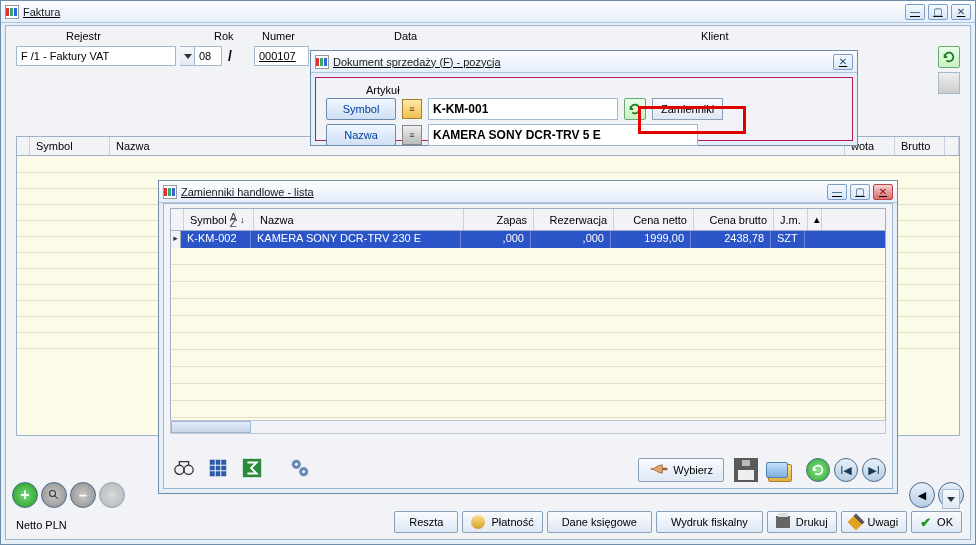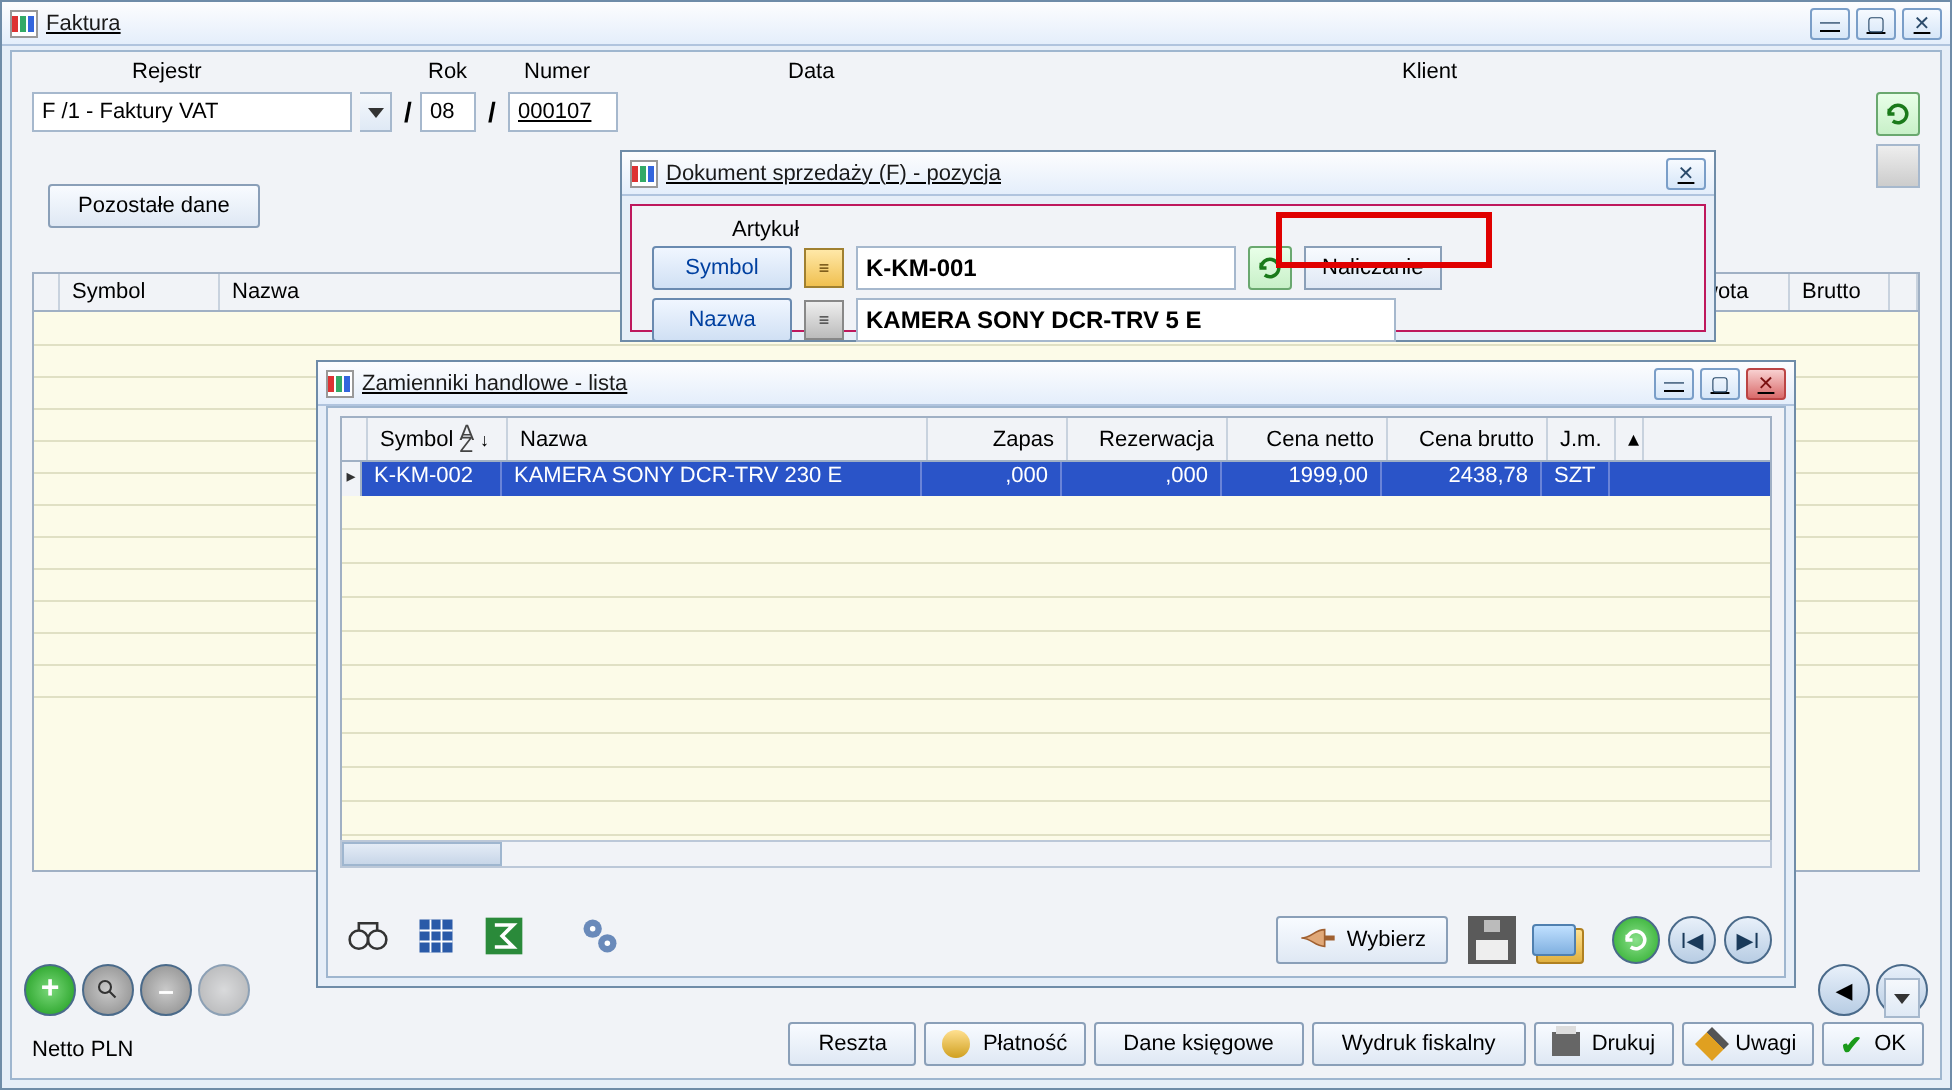--- a/index.html
+++ b/index.html
@@ -41,21 +41,21 @@
   .toolbar-bottom { position:absolute; left:6px; right:6px; bottom:28px; height:32px; display:flex; align-items:center; gap:3px; }
   .rbtn { width:26px; height:26px; border-radius:50%; border:1px solid #4a6a8a; display:flex; align-items:center; justify-content:center; background:linear-gradient(#e8f0fa,#b8cde4); }
   .rbtn.green { background:radial-gradient(#7ad87a,#1a9a1a); color:#fff; font-size:16px; font-weight:bold; }
   .rbtn.grey { background:radial-gradient(#cacaca,#8a8a8a); color:#fff; font-size:14px; font-weight:bold; }
 
   .netto { position:absolute; left:10px; bottom:4px; height:20px; display:flex; align-items:center; gap:6px; }
 
   .bottombar { position:absolute; right:8px; bottom:4px; height:24px; display:flex; gap:4px; }
 
   
-  .docwin { left:310px; top:50px; width:548px; height:96px;margin-top:25px; }
+  .docwin { left:310px; top:50px; width:548px; height:96px; }
   .docwin .body { position:absolute; left:4px; right:4px; top:26px; bottom:4px; border:1px solid #be185d; background:#f1f3f7; padding:6px 10px; }
   .artlbl { color:#000; margin-bottom:2px; }
   .artrow { display:flex; align-items:center; gap:6px; margin-bottom:4px; }
   .pillbtn { width:70px; height:22px; border:1px solid #6a8ab0; border-radius:2px; background:linear-gradient(#f0f6ff,#d0e0f4); display:flex; align-items:center; justify-content:center; color:#0040a0; }
   .sqic { width:20px; height:20px; border:1px solid #a08030; background:linear-gradient(#ffe8a8,#f0c050); display:flex; align-items:center; justify-content:center; font-size:9px; color:#5a3a00; }
   .sqic.grey { background:linear-gradient(#eee,#bbb); border-color:#888; color:#333; }
   .artfield { border:1px solid #a6b8cd; background:#fff; height:22px; flex:0 0 190px; display:flex; align-items:center; padding:0 4px; font-size:12px;font-weight:bold; }
   .artfield.wide { flex:0 0 270px; }
   .greenbt { width:22px; height:22px; border:1px solid #6aa86f; border-radius:2px; background:linear-gradient(#e8ffe8,#c8f0c8); display:flex; align-items:center; justify-content:center; }
   .greenbt svg { width:14px; height:14px; }
@@ -123,21 +123,21 @@
       <div class="input" style="width:160px">F /1  - Faktury VAT</div>
       <div class="combo-btn">
           <div class="tri-down"></div>
         </div>
       <span class="slash">/</span>
     </div>
 
     <div class="fld-row" style="left:208px; top:4px;">
         <span class="lbl">Rok</span>
       </div>
-    <div class="fld-row" style="left:204px; top:20px;">
+    <div class="fld-row" style="left:188px; top:20px;">
       <div class="input" style="width:28px; text-align:center;">08</div>
       <span class="slash">/</span>
     </div>
 
     <div class="fld-row" style="left:256px; top:4px;">
         <span class="lbl">Numer</span>
       </div>
     <div class="fld-row" style="left:248px; top:20px;text-decoration:underline;">
       <div class="input" style="width:55px;">000107</div>
     </div>
@@ -153,23 +153,20 @@
     <div style="position:absolute; right:10px; top:20px;">
       <div class="greenbt">
         <svg viewBox="0 0 16 16">
             <path d="M3 8a5 5 0 1 1 2 4" fill="none" stroke="#1a7a1a" stroke-width="2"></path>
             <path d="M3 5v3h3" fill="none" stroke="#1a7a1a" stroke-width="2"></path>
           </svg>
       </div>
     </div>
     <div style="position:absolute; right:10px; top:46px; width:22px; height:22px; border:1px solid #a6b8cd; background:linear-gradient(#eee,#ccc);"></div>
 
-    <div class="fld-row" style="left:18px; top:66px;">
-      <div class="btn3d">Pozostałe dane</div>
-    </div>
 
     <div class="gridwrap">
       <div class="gridhdr">
         <div class="ghcell" style="width:10px"></div>
         <div class="ghcell" style="width:80px">Symbol</div>
         <div class="ghcell" style="flex:1">Nazwa</div>
         <div class="ghcell" style="width:50px">wota</div>
         <div class="ghcell" style="width:50px">Brutto</div>
         <div class="ghcell" style="width:14px"></div>
       </div>
@@ -256,21 +253,21 @@
     <div class="artrow">
       <div class="pillbtn">Symbol</div>
       <div class="sqic">≡</div>
       <div class="artfield">K-KM-001</div>
       <div class="greenbt">
         <svg viewBox="0 0 16 16">
             <path d="M3 8a5 5 0 1 1 2 4" fill="none" stroke="#1a7a1a" stroke-width="2"></path>
             <path d="M3 5v3h3" fill="none" stroke="#1a7a1a" stroke-width="2"></path>
           </svg>
       </div>
-      <div class="subbtn">Naliczanie</div>
+      <div class="subbtn">Zamienniki</div>
     </div>
     <div class="artrow">
       <div class="pillbtn">Nazwa</div>
       <div class="sqic grey">≡</div>
       <div class="artfield wide">KAMERA SONY DCR-TRV 5 E</div>
     </div>
   </div>
 </div>
 
 <div class="redbox" style="left:638px; top:106px; width:108px; height:28px;"></div>

